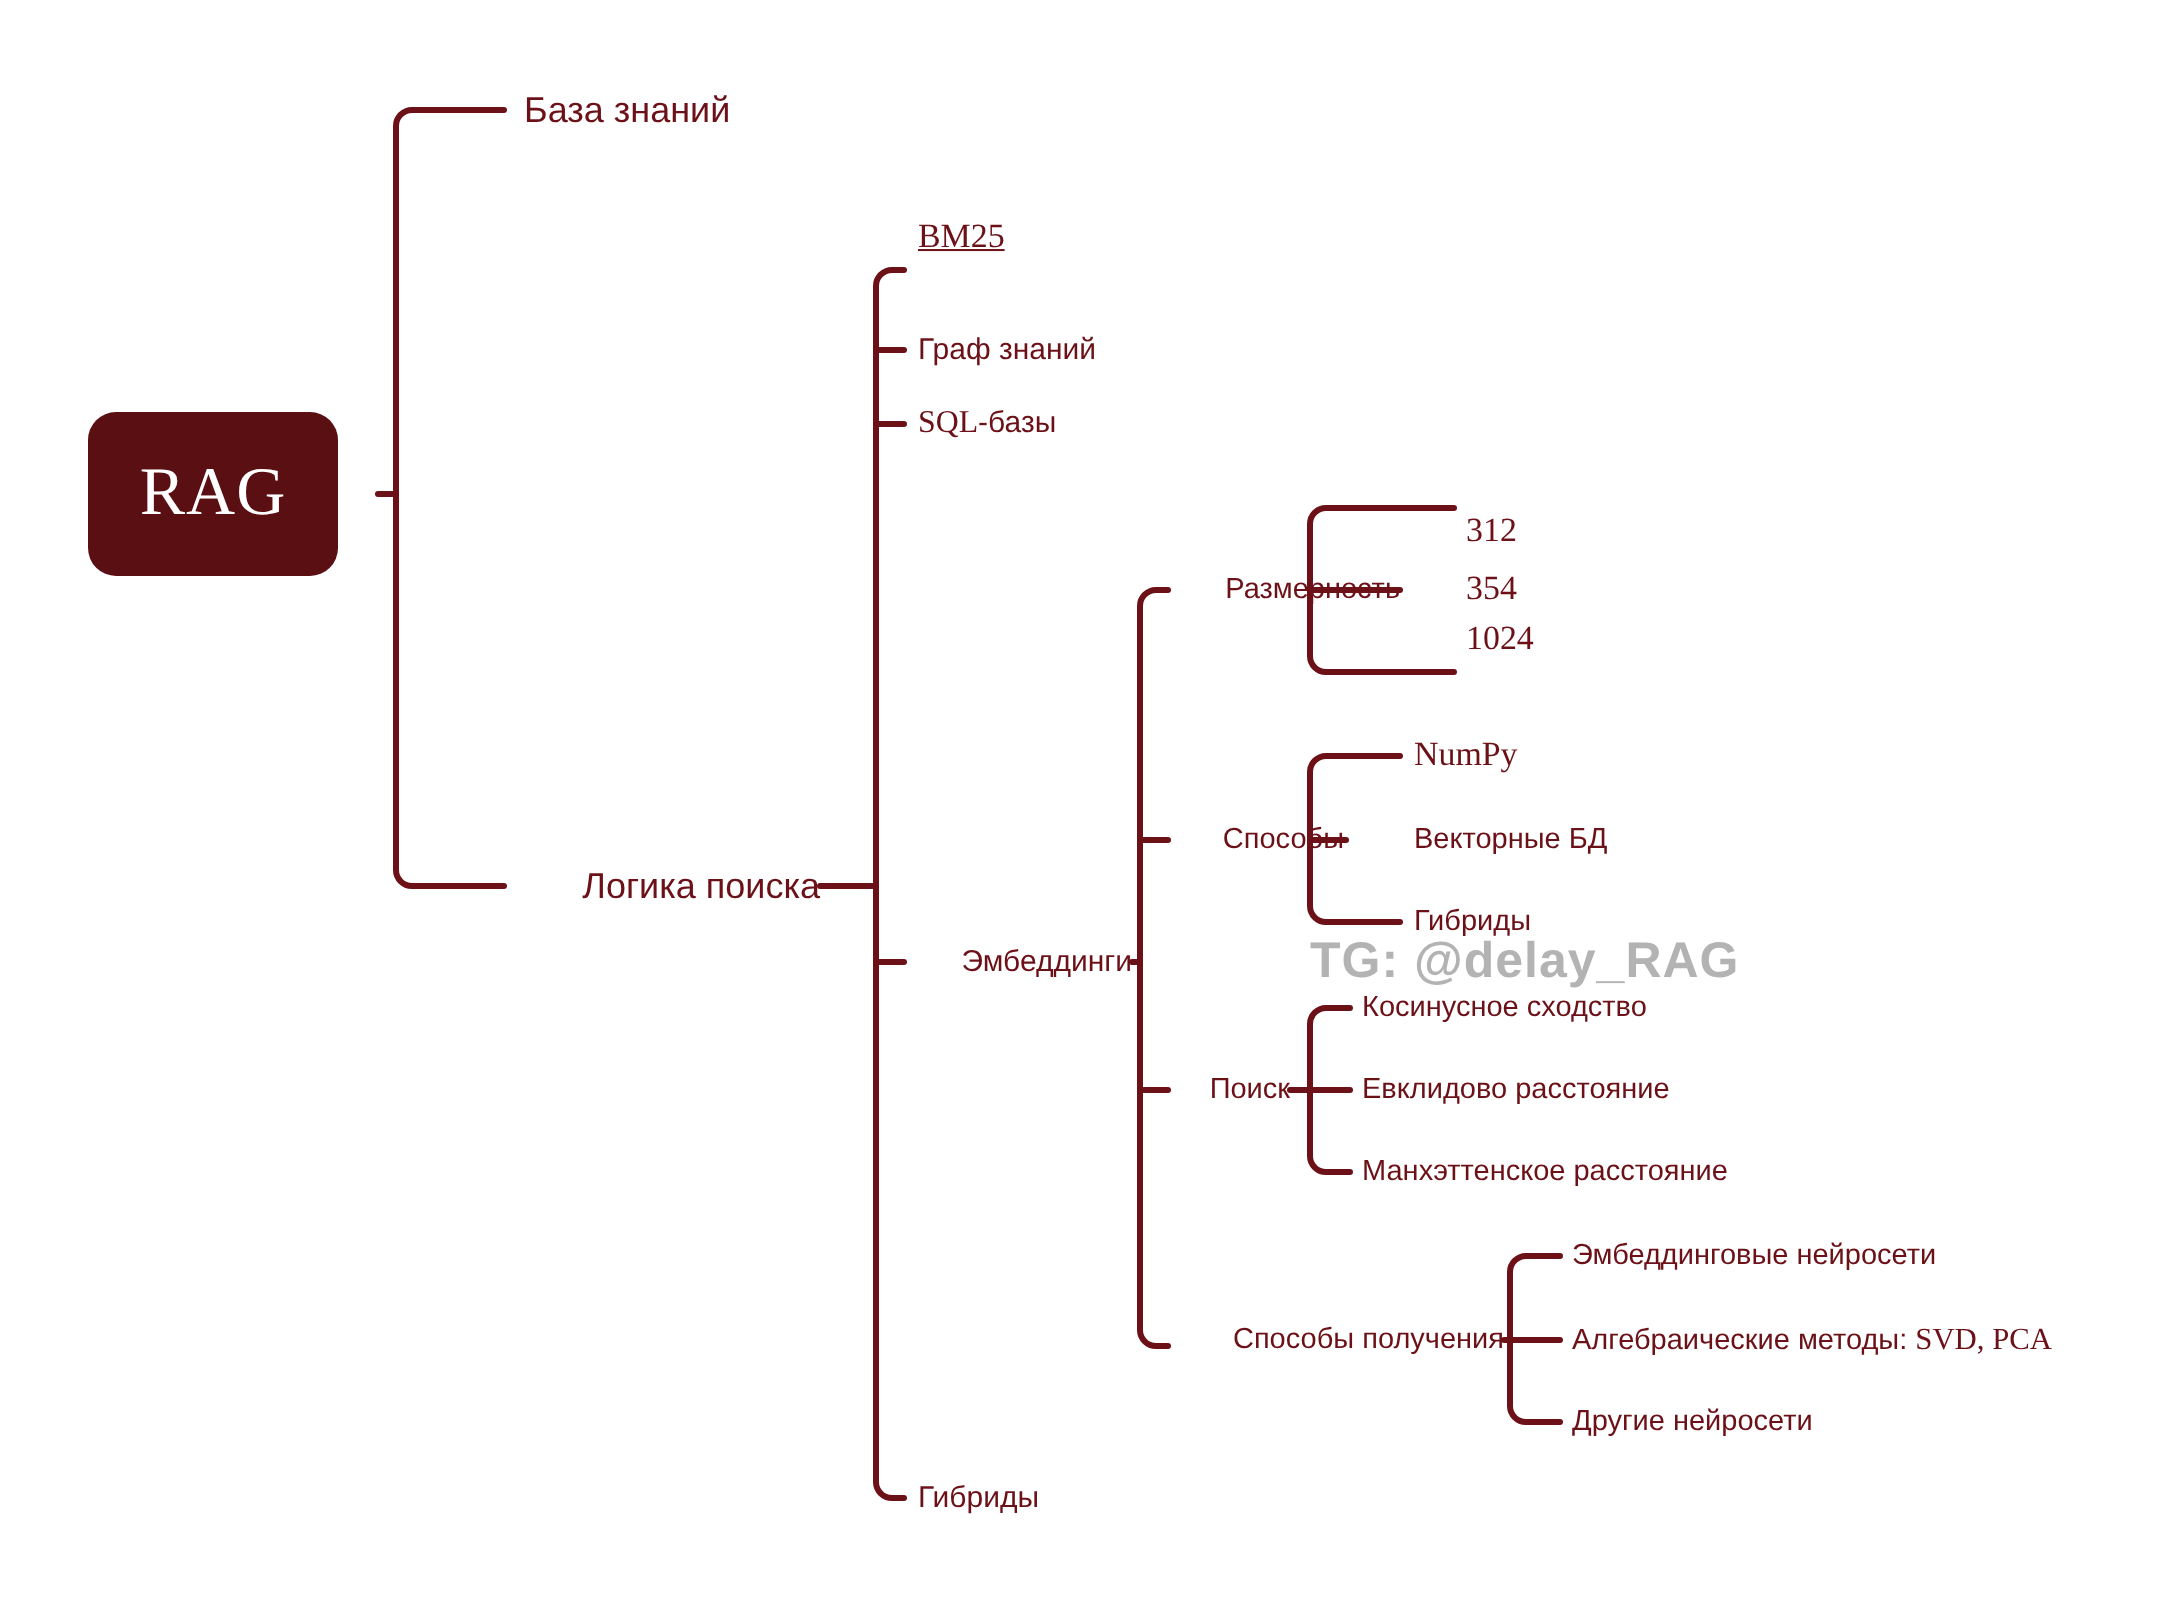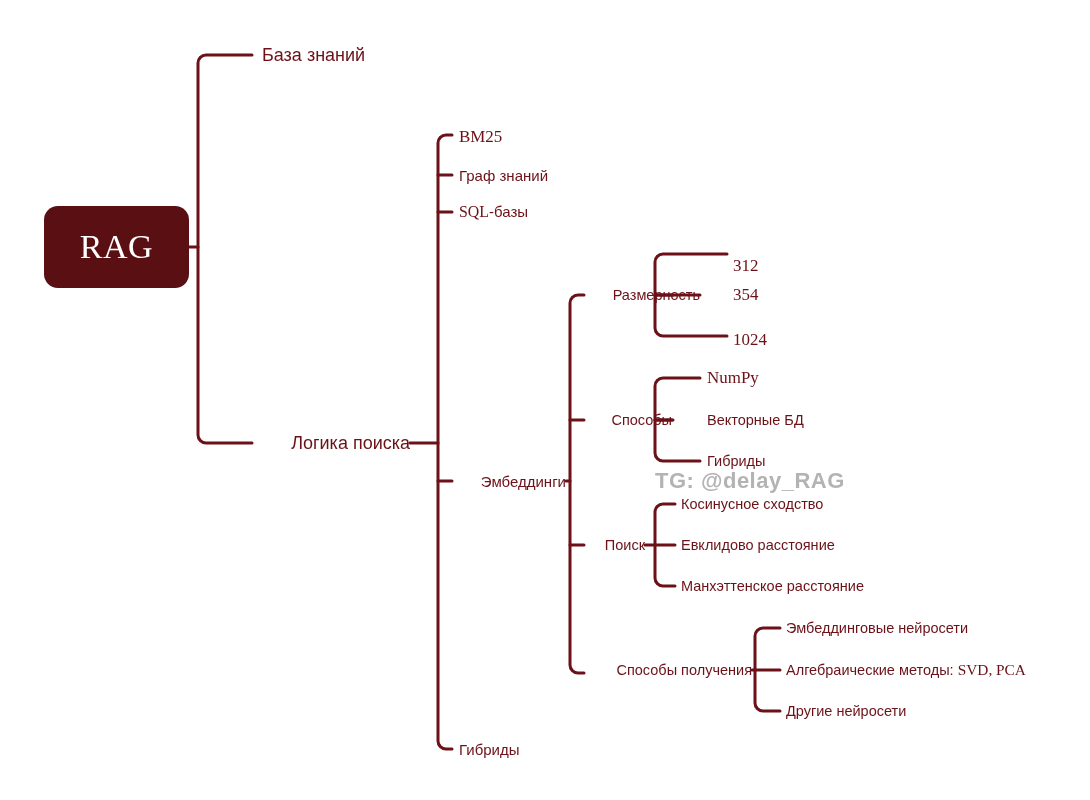--- a/index.html
+++ b/index.html
@@ -10,21 +10,21 @@
     overflow:hidden;
   }
   #stage{position:relative;width:1090px;height:800px;}
 
   
   #wires{position:absolute;left:0;top:0;width:1090px;height:800px;}
 
   
   .root-node{
     position:absolute;
-    left:44px;top:206px;width:145px;height:82px;
+    left:44px;top:206px;width:125px;height:82px;
     background:#5a0f13;
     border-radius:14px;
     display:flex;align-items:center;justify-content:center;
   }
   .root-label{
     font-family:"Liberation Serif", serif;
     font-size:34px;color:#ffffff;letter-spacing:.5px;
   }
 
   
@@ -44,21 +44,21 @@
 
   
   .ralign{transform:translate(-100%,-50%);}
 
   
   .watermark{
     position:absolute;
     left:655px;top:481px;
     transform:translateY(-50%);
     font-family:"Liberation Sans", sans-serif;
-    font-size:22px;font-weight:bold;
+    font-size:25px;font-weight:bold;
     color:#b3b3b3;
     white-space:nowrap;
     letter-spacing:.5px;
   }
 </style>
 </head>
 <body>
 
 <div id="stage">
 
@@ -101,21 +101,21 @@
   </svg>
 
   <div class="root-node">
     <span class="root-label">RAG</span>
   </div>
 
   <div class="node lvl1 cyr" style="left:262px;top:55px;">База знаний</div>
 
   <div class="node lvl1 cyr ralign" style="left:410px;top:443px;">Логика поиска</div>
 
-  <div class="node lvl2 ser" style="left:459px;top:137px;">BM25</div>
+  <div class="node lvl2 ser" style="left:459px;top:119px;text-decoration:underline;">BM25</div>
 
   <div class="node lvl2 cyr" style="left:459px;top:175px;">Граф знаний</div>
 
   <div class="node lvl2" style="left:459px;top:212px;">
     <span class="ser">SQL</span><span class="cyr">-базы</span>
   </div>
 
   <div class="node lvl2 cyr ralign" style="left:566px;top:481px;">Эмбеддинги</div>
 
   <div class="node lvl2 cyr" style="left:459px;top:749px;">Гибриды</div>
@@ -123,21 +123,21 @@
   <div class="node lvl3 cyr ralign" style="left:700px;top:295px;">Размерность</div>
 
   <div class="node lvl3 cyr ralign" style="left:672px;top:420px;">Способы</div>
 
   <div class="node lvl3 cyr ralign" style="left:645px;top:545px;">Поиск</div>
 
   <div class="node lvl3 cyr ralign" style="left:752px;top:670px;">Способы получения</div>
 
   <div class="node lvl3 ser" style="left:733px;top:266px;">312</div>
   <div class="node lvl3 ser" style="left:733px;top:295px;">354</div>
-  <div class="node lvl3 ser" style="left:733px;top:340px;">1024</div>
+  <div class="node lvl3 ser" style="left:733px;top:320px;">1024</div>
 
   <div class="node lvl3 ser" style="left:707px;top:378px;">NumPy</div>
   <div class="node lvl3 cyr" style="left:707px;top:420px;text-align:right;">Векторные БД</div>
   <div class="node lvl3 cyr" style="left:707px;top:461px;">Гибриды</div>
 
   <div class="node lvl3 cyr" style="left:681px;top:504px;">Косинусное сходство</div>
   <div class="node lvl3 cyr" style="left:681px;top:545px;">Евклидово расстояние</div>
   <div class="node lvl3 cyr" style="left:681px;top:586px;">Манхэттенское расстояние</div>
 
   <div class="node lvl3 cyr" style="left:786px;top:628px;">Эмбеддинговые нейросети</div>

